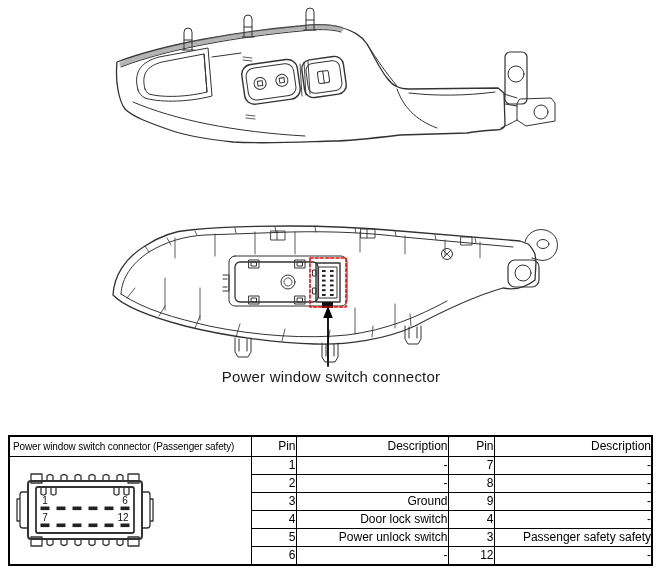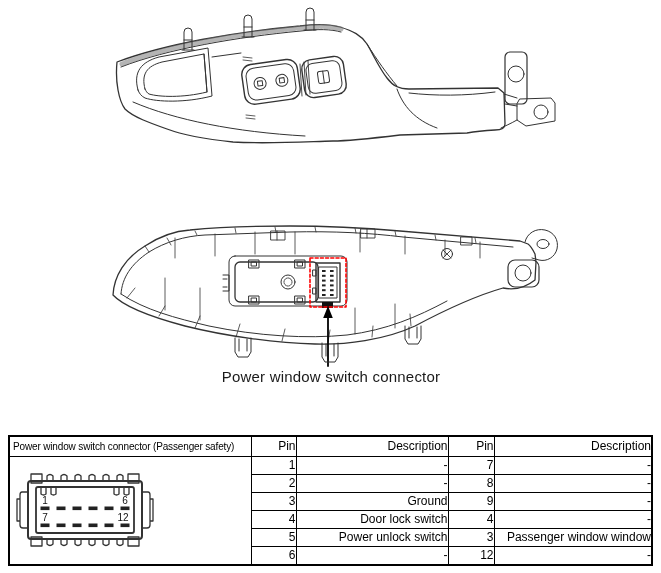--- a/index.html
+++ b/index.html
@@ -262,21 +262,21 @@
     <tr class="data-row">
       <td>4</td>
       <td>Door lock switch</td>
       <td>4</td>
       <td>-</td>
     </tr>
     <tr class="data-row">
       <td>5</td>
       <td>Power unlock switch</td>
       <td>3</td>
-      <td>Passenger window window</td>
+      <td>Passenger safety safety</td>
     </tr>
     <tr class="data-row">
       <td>6</td>
       <td>-</td>
       <td>12</td>
       <td>-</td>
     </tr>
   </tbody>
     </table>
 </div>

